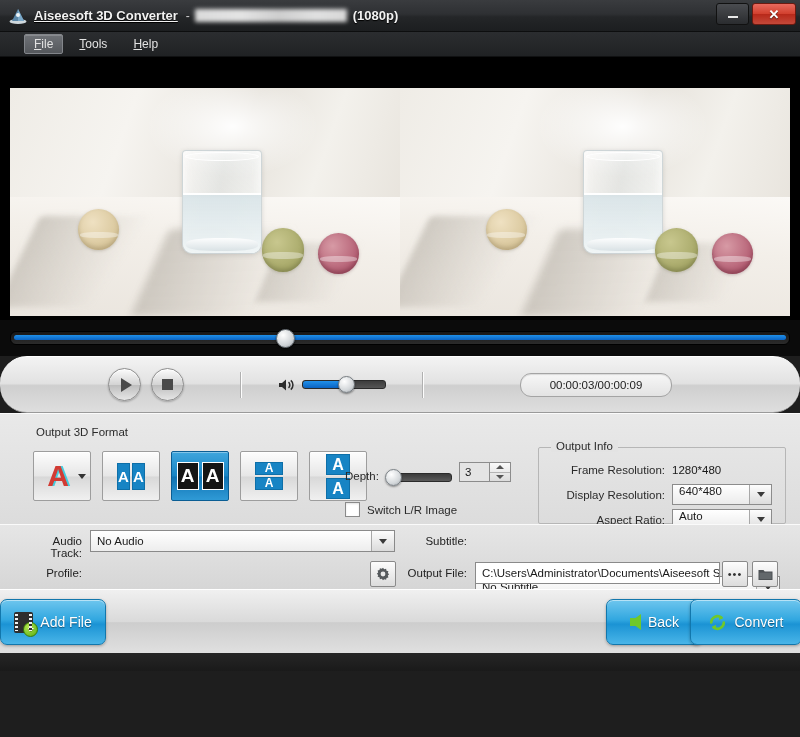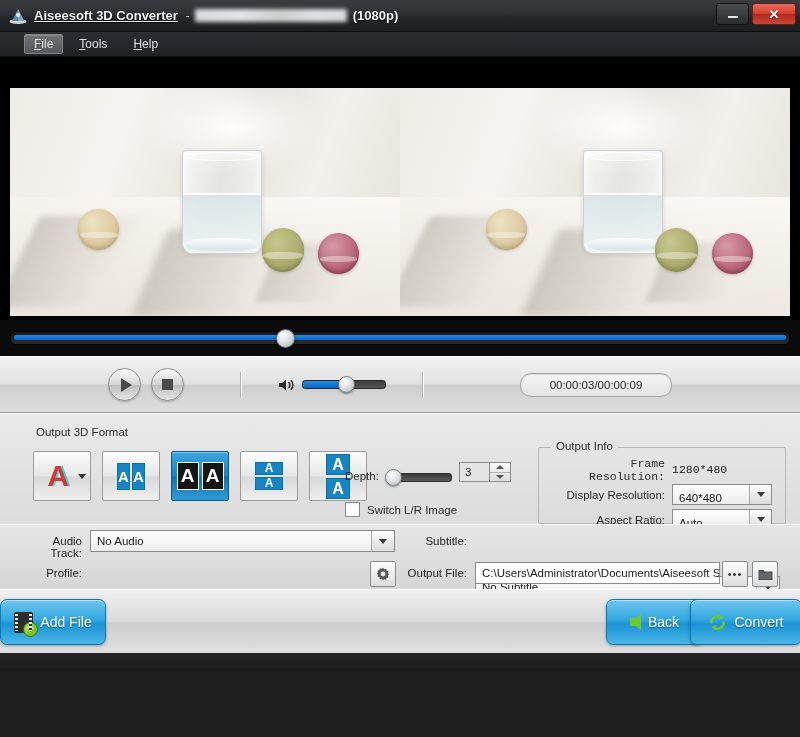--- a/index.html
+++ b/index.html
@@ -107,21 +107,21 @@
   .seek-track{position:relative;flex:1;height:12px;border-radius:6px;
     background:linear-gradient(to bottom,#171717,#2b2b2b);border:1px solid #000;}
   .seek-fill{position:absolute;left:3px;top:3px;height:5px;width:calc(100% - 6px);border-radius:3px;
     background:linear-gradient(to bottom,#1f8fe8,#0a63c2);}
   .seek-knob{position:absolute;left:33.8%;top:-3px;width:17px;height:17px;border-radius:50%;
     background:radial-gradient(circle at 36% 30%,#ffffff,#cfd3d6 62%,#9aa0a5);
     border:1px solid #6f767c;box-shadow:0 1px 2px rgba(0,0,0,.7);}
 
   
   .transport{height:55px;background:linear-gradient(to bottom,#f3f3f3 0%,#e2e2e2 48%,#cfcfcf 52%,#dedede 100%);
-    border-top:1px solid #fff;border-bottom:1px solid #9a9a9a;display:flex;align-items:center;position:relative;}
+    border-top:1px solid #fff;border-bottom:1px solid #9a9a9a;display:flex;align-items:center;position:relative;border-radius:27px;}
   .rbtn{width:31px;height:31px;border-radius:50%;margin-left:10px;
     background:linear-gradient(to bottom,#fcfcfc,#d4d4d4 50%,#bdbdbd 52%,#e6e6e6);
     border:1px solid #8d8d8d;box-shadow:inset 0 1px 0 #fff,0 1px 2px rgba(0,0,0,.25);
     display:flex;align-items:center;justify-content:center;}
   .rbtn:first-of-type{margin-left:108px;}
   .tri{width:0;height:0;border-left:11px solid #4a4a4a;border-top:7px solid transparent;border-bottom:7px solid transparent;margin-left:3px;}
   .sq{width:11px;height:11px;background:#4a4a4a;}
   .divider{width:1px;height:26px;background:#b0b0b0;border-right:1px solid #fdfdfd;}
   .vol-group{display:flex;align-items:center;gap:7px;}
   .spk{position:relative;width:17px;height:14px;}
@@ -184,21 +184,21 @@
   .switch-row{position:absolute;left:345px;top:88px;display:flex;align-items:center;gap:7px;}
   .cbox{width:13px;height:13px;border:1px solid #8a8a8a;background:#fff;box-shadow:inset 0 1px 2px rgba(0,0,0,.12);}
 
   .outinfo{position:absolute;left:538px;top:33px;width:246px;height:75px;
     border:1px solid #b6b6b6;border-radius:2px;}
   .outinfo-title{position:absolute;left:12px;top:-8px;background:#e3e3e3;padding:0 5px;font-size:11.5px;color:#2a2a2a;}
   .oi-row{display:flex;align-items:center;height:25px;padding-left:10px;}
   .oi-label{width:116px;text-align:right;font-size:11.5px;color:#2a2a2a;padding-right:7px;}
   .oi-val{font-size:11.5px;color:#1a1a1a;}
   .mini-select{width:100px;height:21px;border:1px solid #8c8c8c;background:linear-gradient(to bottom,#fff,#ebebeb);
-    display:flex;align-items:flex-end;position:relative;padding-left:6px;box-sizing:border-box;font-size:11.5px;color:#1a1a1a;}
+    display:flex;align-items:flex-start;position:relative;padding-left:6px;box-sizing:border-box;font-size:11.5px;color:#1a1a1a;}
   .sel-arrow{position:absolute;right:0;top:0;bottom:0;width:21px;border-left:1px solid #a8a8a8;
     background:linear-gradient(to bottom,#fdfdfd,#dcdcdc);display:flex;align-items:center;justify-content:center;}
   .dncar{width:0;height:0;border-left:4px solid transparent;border-right:4px solid transparent;border-top:5px solid #3b3b3b;}
 
   
   .form-panel{height:64px;background:linear-gradient(to bottom,#e6e6e6,#d6d6d6);
     border-top:1px solid #fafafa;position:relative;}
   .f-label{position:absolute;font-size:11.5px;color:#222;text-align:right;}
   .combo{position:absolute;height:22px;border:1px solid #8a8a8a;
     background:linear-gradient(to bottom,#fff,#ededed);display:flex;align-items:center;
@@ -418,21 +418,21 @@
       </div>
     </div>
 
     <div class="switch-row">
       <span class="cbox"></span>
       <span class="dlabel">Switch L/R Image</span>
     </div>
 
     <div class="outinfo">
       <div class="outinfo-title">Output Info</div>
-      <div class="oi-row" style="margin-top:9px;font-family:Liberation Mono, monospace;">
+      <div class="oi-row" style="margin-top:9px;">
         <span class="oi-label">Frame Resolution:</span>
         <span class="oi-val">1280*480</span>
       </div>
       <div class="oi-row">
         <span class="oi-label">Display Resolution:</span>
         <div class="mini-select">
           <span>640*480</span>
           <span class="sel-arrow">
               <i class="dncar"></i>
             </span>

